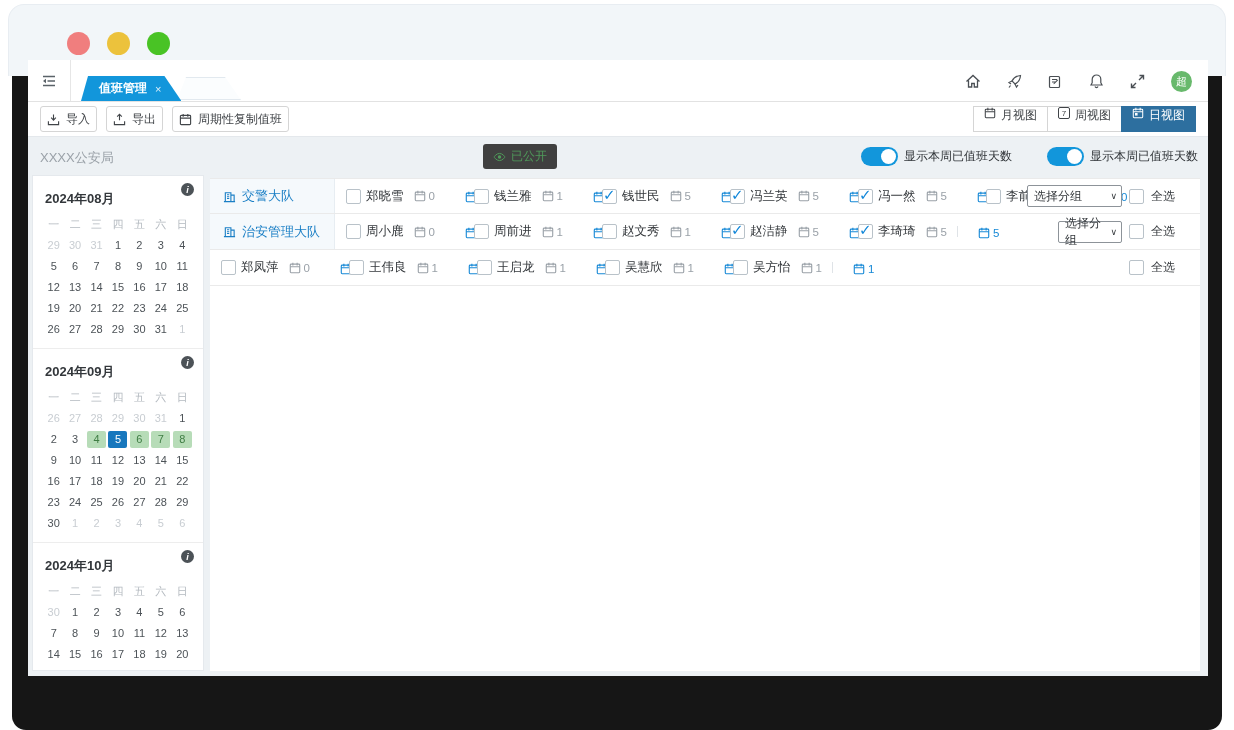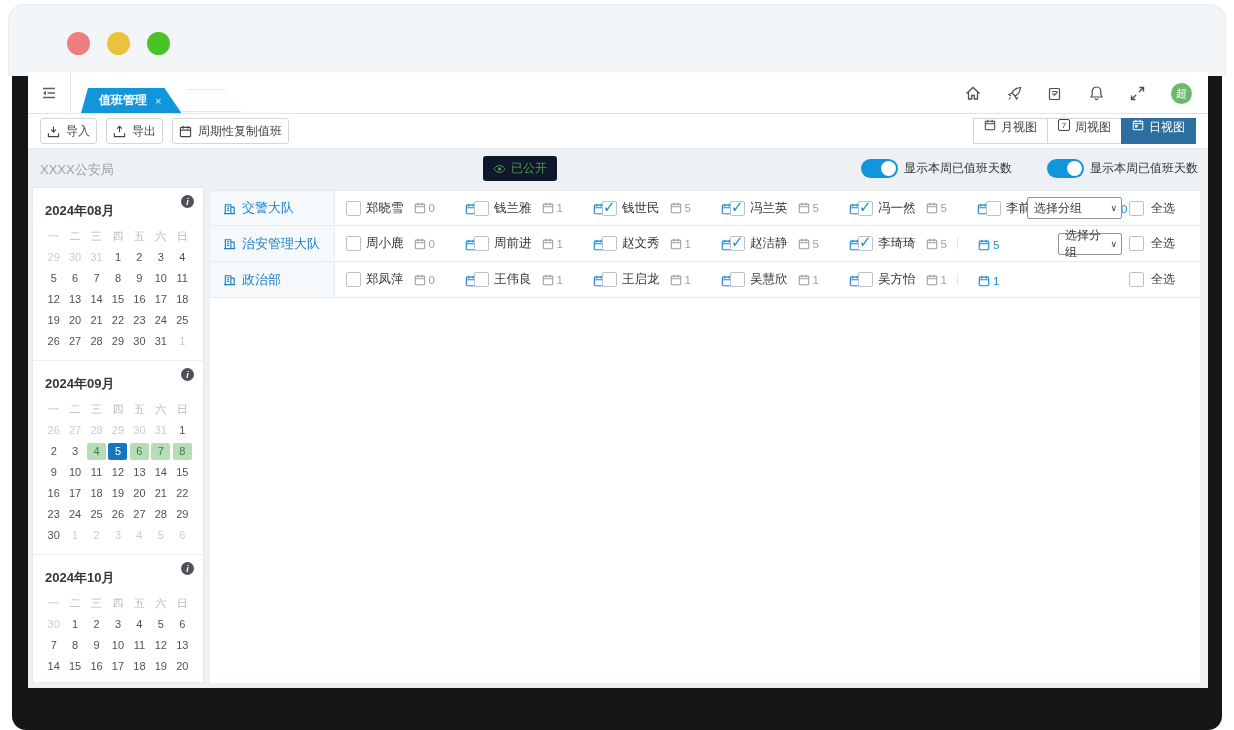--- a/index.html
+++ b/index.html
@@ -10,21 +10,21 @@
   
   .underlay { position:absolute; left:12px; right:12px; top:60px; bottom:0; background:#161616; border-radius:0 0 14px 14px; }
 
   
   .titlebar { position:absolute; left:8px; right:8px; top:4px; height:72px; background:#f2f6f9; border-radius:16px 16px 0 0; border:1px solid #e8edf2; border-bottom:none; }
   .dots { position:absolute; left:58px; top:27px; display:flex; gap:17px; }
   .dot { width:23px; height:23px; border-radius:50%; }
   .dot.red { background:#f07e7e; } .dot.yellow { background:#ecc23c; } .dot.green { background:#49c325; }
 
   
-  .app { position:absolute; left:28px; top:72px; width:1180px; height:616px; background:#fff; display:flex; flex-direction:column; }
+  .app { position:absolute; left:28px; top:60px; width:1180px; height:616px; background:#fff; display:flex; flex-direction:column; }
 
   
   .header-row { height:42px; border-bottom:1px solid #e2e2e2; display:flex; align-items:flex-end; position:relative; background:#fff; }
   .collapse-btn { align-self:center; margin-left:13px; color:#5a6268; display:flex; cursor:pointer; }
   .vdiv { width:1px; align-self:stretch; background:#e6e6e6; margin-left:13px; }
   .tabs { position:relative; height:26px; margin-left:10px; display:flex; align-items:flex-end; }
   .ghost-tab { position:absolute; left:96px; bottom:1px; width:64px; height:23px; background:#fbfdfe; border:1px solid #e2e9ef; clip-path:polygon(0 100%,9px 0,calc(100% - 16px) 0,100% 100%); }
   .tab { position:relative; height:25px; background:#1296db; color:#fff; font-size:12px; font-weight:bold; display:flex; align-items:center; gap:8px; padding:0 20px 0 18px; clip-path:polygon(0 100%,7px 0,calc(100% - 17px) 0,100% 100%); cursor:pointer; }
   .tab-close { font-weight:normal; font-size:11px; opacity:.85; cursor:pointer; }
   .header-icons { position:absolute; right:16px; top:0; height:42px; display:flex; align-items:center; gap:26px; color:#4a4f54; }
@@ -37,21 +37,21 @@
   .view-group { margin-left:auto; display:flex; }
   .view-btn { height:26px; display:inline-flex; gap:5px; padding:0 10px; border:1px solid #d5d5d5; background:#fff; color:#404448; font-size:12px; margin-left:-1px; cursor:pointer; }
   .view-btn.active { background:#2d6f9f; border-color:#2d6f9f; color:#fff; position:relative; }
   .wk7box { width:12px; height:12px; border:1.2px solid currentColor; border-radius:2px; font-size:8px; display:flex; align-items:center; justify-content:center; }
 
   
   .content { position:relative; flex:1; background:#edf1f4; }
   .org { position:absolute; left:12px; top:12px; font-size:13px; color:#9aa1a8; }
   .center-group { position:absolute; left:492px; top:7px; transform:translateX(-50%); display:flex; align-items:center; gap:12px; white-space:nowrap; }
   .date-title { font-size:17px; font-weight:bold; color:#2f3337; }
-  .badge { display:inline-flex; align-items:center; gap:5px; background:#0f172a; color:#4f9a5a; font-size:12px; padding:4px 10px; border-radius:3px; }
+  .badge { display:inline-flex; align-items:center; gap:5px; background:#404040; color:#4f9a5a; font-size:12px; padding:4px 10px; border-radius:3px; }
   .toggles { position:absolute; right:10px; top:10px; display:flex; align-items:center; gap:16px; }
   .toggle-wrap { display:flex; align-items:center; gap:6px;padding-left:19px; }
   .toggle { position:relative; width:37px; height:19px; border-radius:10px; background:#1296db; cursor:pointer; }
   .knob { position:absolute; right:2px; top:2px; width:15px; height:15px; border-radius:50%; background:#fff; }
   .toggle-label { font-size:12px; color:#303438; }
 
   
   .calendar-card { position:absolute; left:4px; top:38px; width:172px; bottom:5px; background:#fff; border:1px solid #e5e9ed; overflow:hidden; }
   .month { position:relative; padding:10px 10px 8px; }
   .month + .month { border-top:1px solid #ededed; }
@@ -654,27 +654,20 @@
             <span class="row-controls">
               <span class="sel narrow">
                 <span>选择分组</span>
                 <span class="chev">∨</span>
               </span>
               <span class="cb"></span>
               <span class="sa-label">全选</span>
             </span>
           </div>
           <div class="trow">
-            <div class="dept">
-              <svg width="13" height="13" viewBox="0 0 14 14">
-                <path d="M2.5 12.5V3h6v9.5M8.5 5.5h3.5v7M1 12.5h12" stroke="currentColor" stroke-width="1.2" fill="none"></path>
-                <path d="M4.3 5.2h2.4M4.3 7.2h2.4M4.3 9.2h2.4" stroke="currentColor" stroke-width="1.1" fill="none"></path>
-              </svg>
-              <span>政治部</span>
-            </div>
             <div class="slots">
               <span class="slot">
                 <span class="cb"></span>
                 <span class="pname">郑凤萍</span>
                 <span class="cnt week">
                   <svg width="12" height="12" viewBox="0 0 14 14">
                     <rect x="1.5" y="2.5" width="11" height="10" rx="1" stroke="currentColor" stroke-width="1.3" fill="none"></rect>
                     <path d="M1.5 5.5h11M4.5 1v3M9.5 1v3" stroke="currentColor" stroke-width="1.3" fill="none"></path>
                   </svg>
                   <span>0</span>

